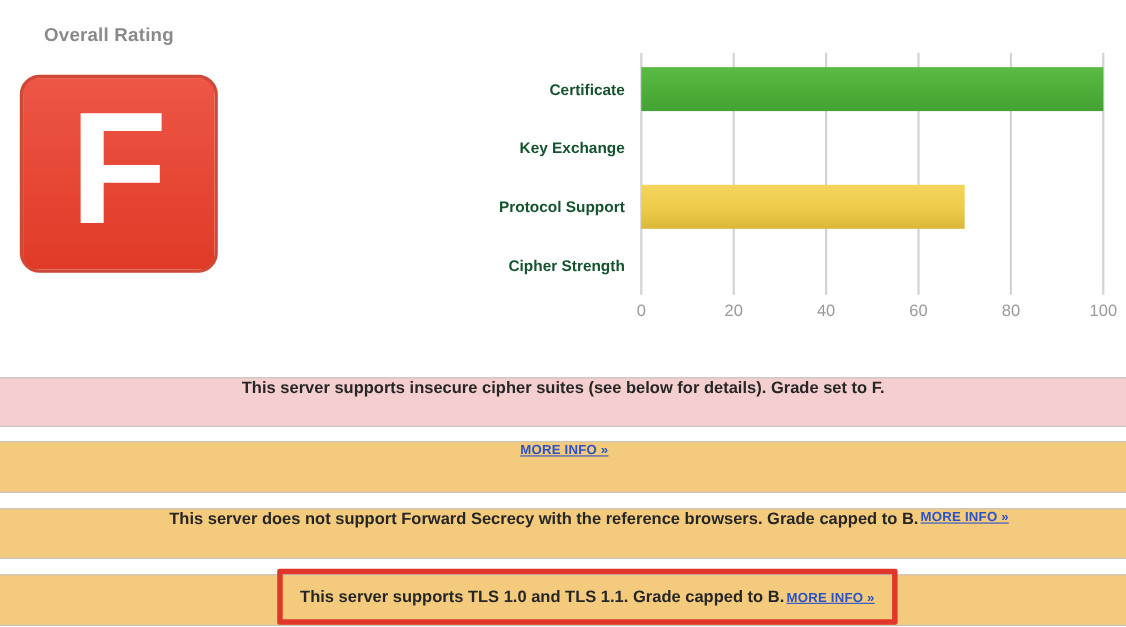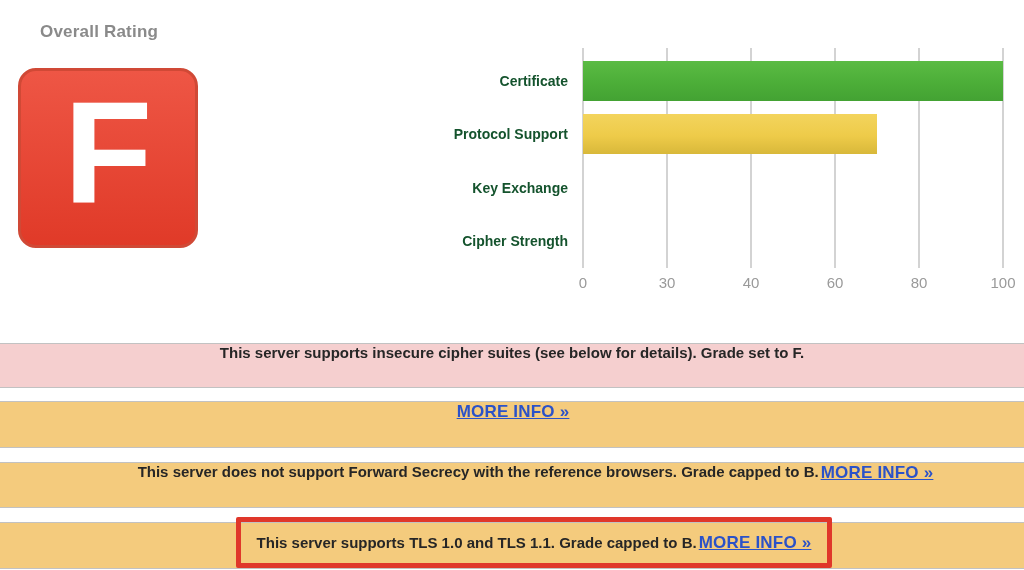--- a/index.html
+++ b/index.html
@@ -107,21 +107,21 @@
     justify-content: center;
     border-top: 1px solid #c2c2c2;
     border-bottom: 1px solid #c2c2c2;
     font-size: 15px;
     font-weight: bold;
     color: #262626;
   }
   .banner-text { white-space: nowrap; }
   .banner-link {
     margin-left: 2px;
-    font-size: 17px;
+    font-size: 12px;
     font-weight: bold;
     text-decoration: underline;
     letter-spacing: 0.2px;
     white-space: nowrap;
   }
   .highlight-box {
     display: flex;
     align-items: center;
     padding: 6px 16px;
     margin-top: -6px;
@@ -139,46 +139,46 @@
 
     <div class="grade-badge" style="background: linear-gradient(rgb(238, 86, 69), rgb(224, 58, 40)); border-color: rgb(208, 73, 54);">
       <span class="grade-letter">F</span>
     </div>
 
     <div class="chart">
       <div class="plot-area">
           <div class="gridline" style="left: 0%; background: rgb(211, 211, 211);"></div>
           <div class="tick-label" style="left: 0%;">0</div>
           <div class="gridline" style="left: 20%; background: rgb(211, 211, 211);"></div>
-          <div class="tick-label" style="left: 20%;">30</div>
+          <div class="tick-label" style="left: 20%;">20</div>
           <div class="gridline" style="left: 40%; background: rgb(211, 211, 211);"></div>
           <div class="tick-label" style="left: 40%;">40</div>
           <div class="gridline" style="left: 60%; background: rgb(211, 211, 211);"></div>
           <div class="tick-label" style="left: 60%;">60</div>
           <div class="gridline" style="left: 80%; background: rgb(211, 211, 211);"></div>
           <div class="tick-label" style="left: 80%;">80</div>
           <div class="gridline" style="left: 100%; background: rgb(211, 211, 211);"></div>
           <div class="tick-label" style="left: 100%;">100</div>
         </div>
       <div class="chart-rows">
           <div class="chart-row">
             <div class="row-label">Certificate</div>
             <div class="row-track">
               <div class="bar" style="width: 100%; background: linear-gradient(rgb(91, 187, 68), rgb(76, 174, 56) 55%, rgb(67, 162, 51));"></div>
             </div>
           </div>
           <div class="chart-row">
+            <div class="row-label">Key Exchange</div>
+            <div class="row-track"></div>
+          </div>
+          <div class="chart-row">
             <div class="row-label">Protocol Support</div>
             <div class="row-track">
               <div class="bar" style="width: 70%; background: linear-gradient(rgb(243, 212, 93), rgb(238, 203, 73) 55%, rgb(216, 184, 58));"></div>
             </div>
-          </div>
-          <div class="chart-row">
-            <div class="row-label">Key Exchange</div>
-            <div class="row-track"></div>
           </div>
           <div class="chart-row">
             <div class="row-label">Cipher Strength</div>
             <div class="row-track"></div>
           </div>
         </div>
     </div>
 
   </div>
 

